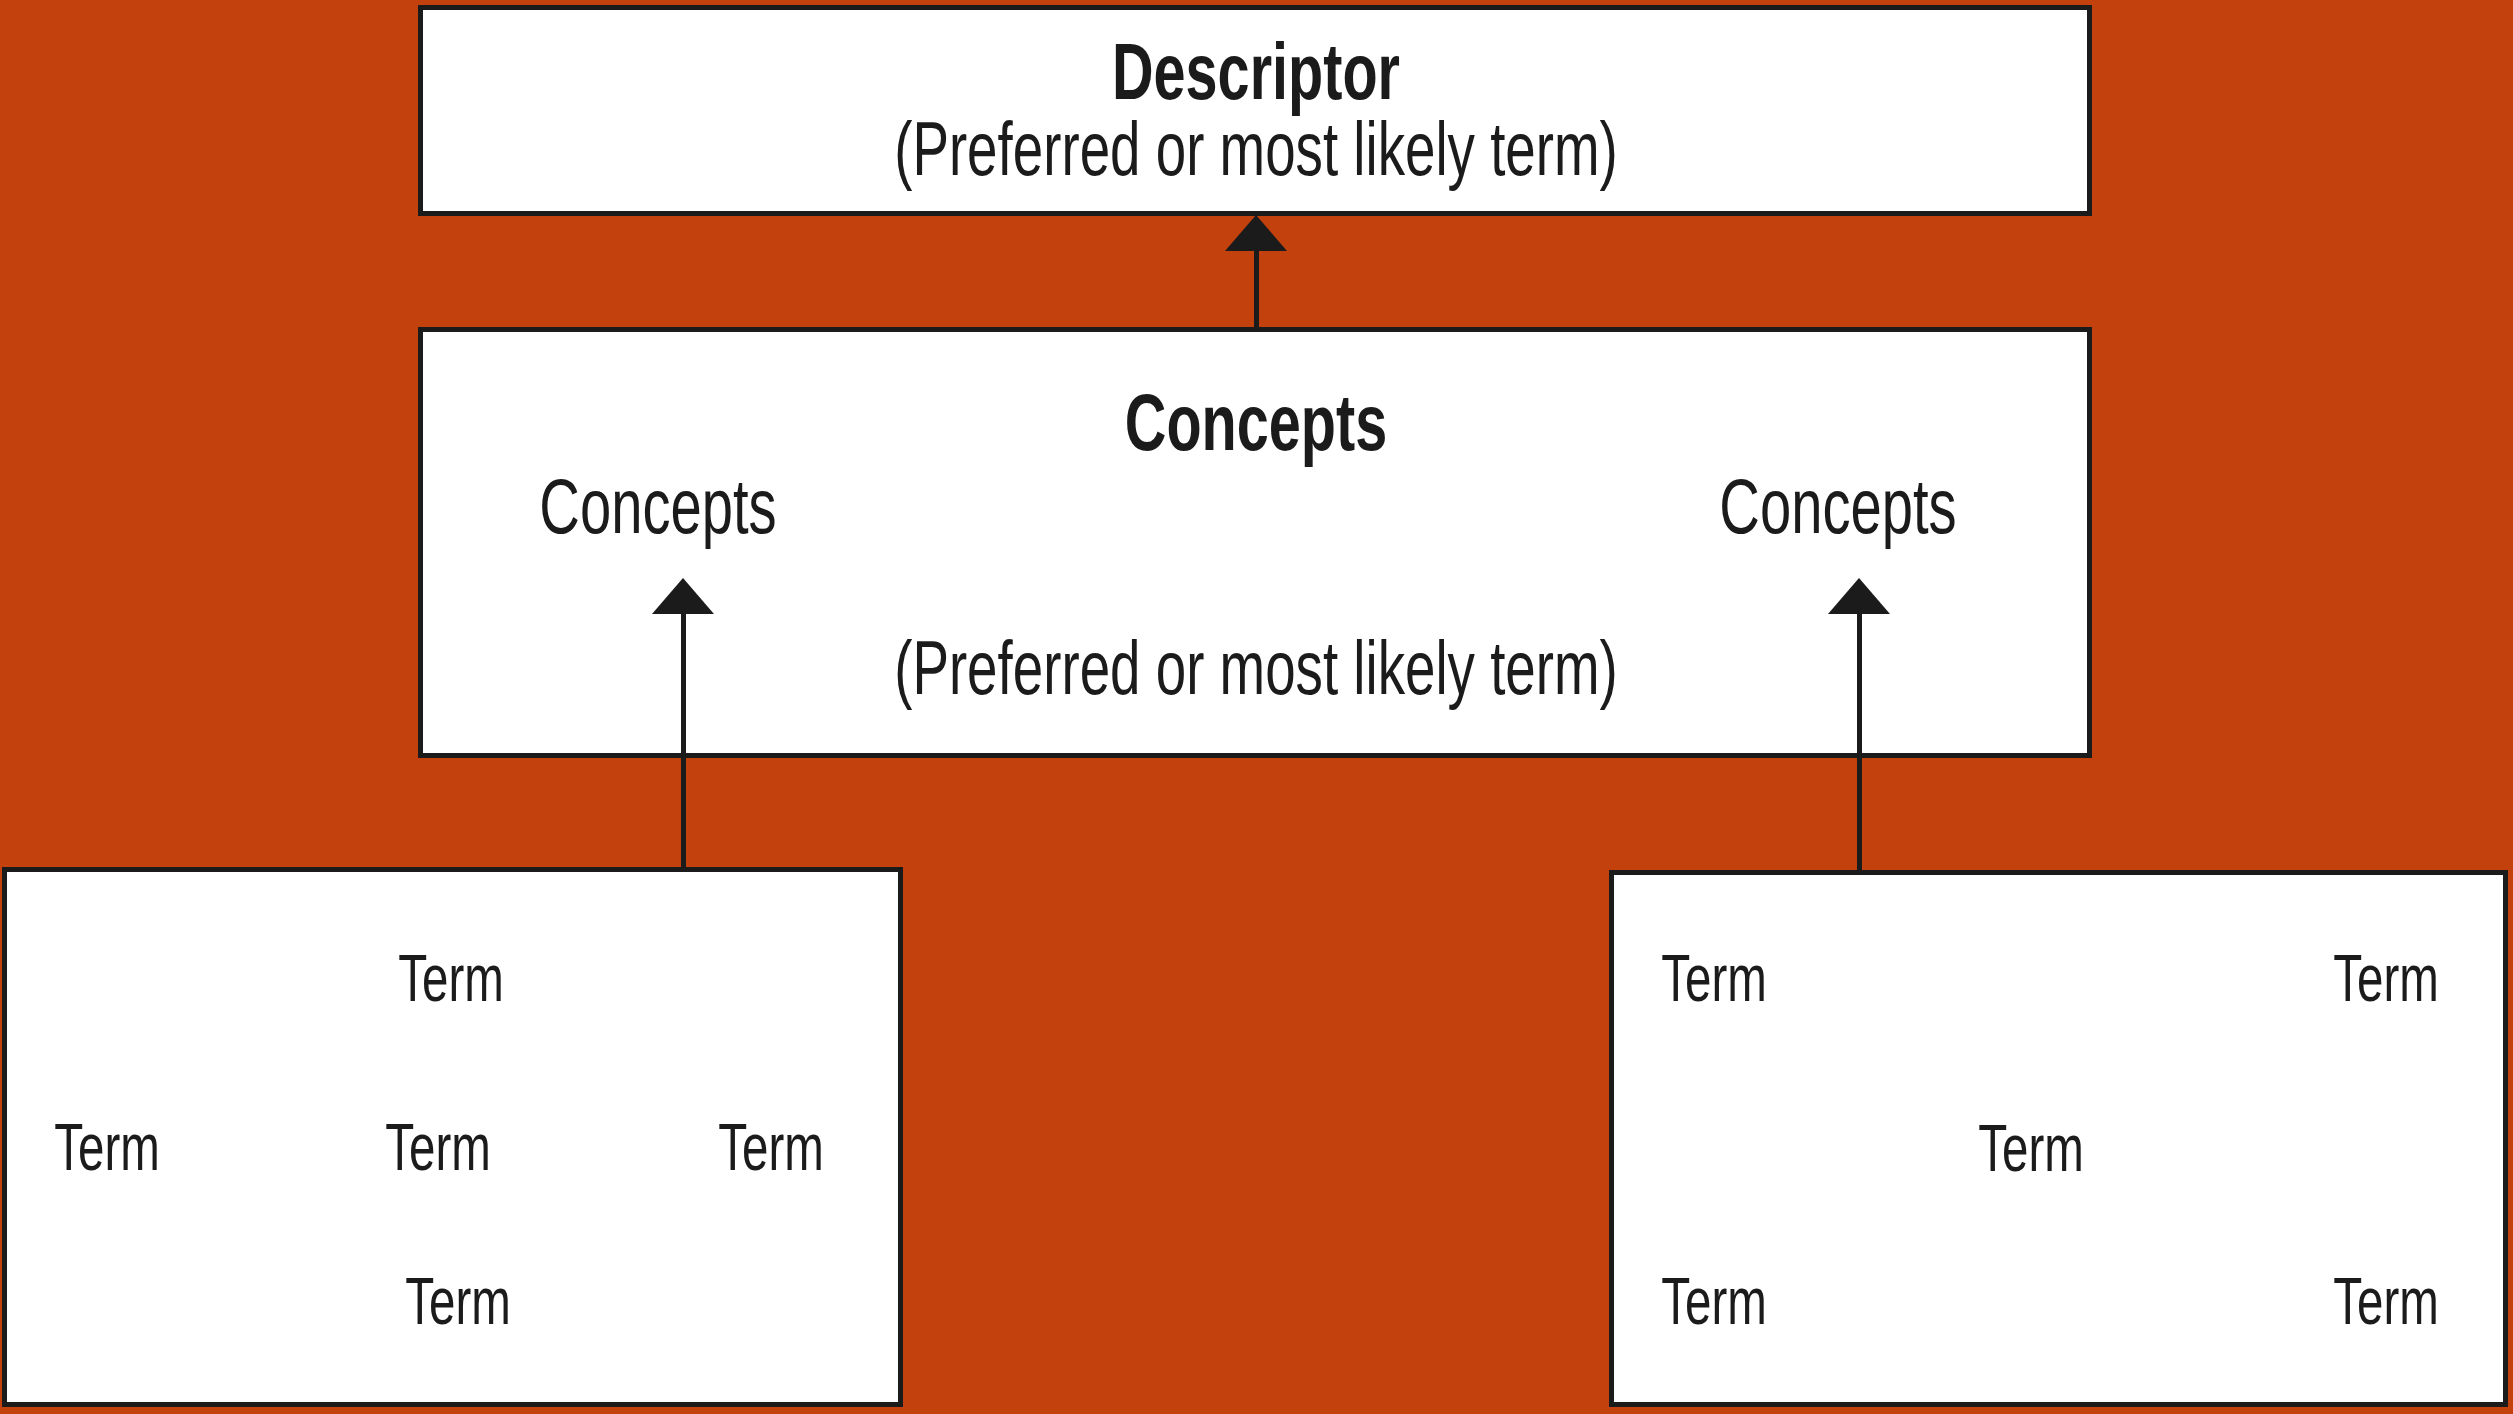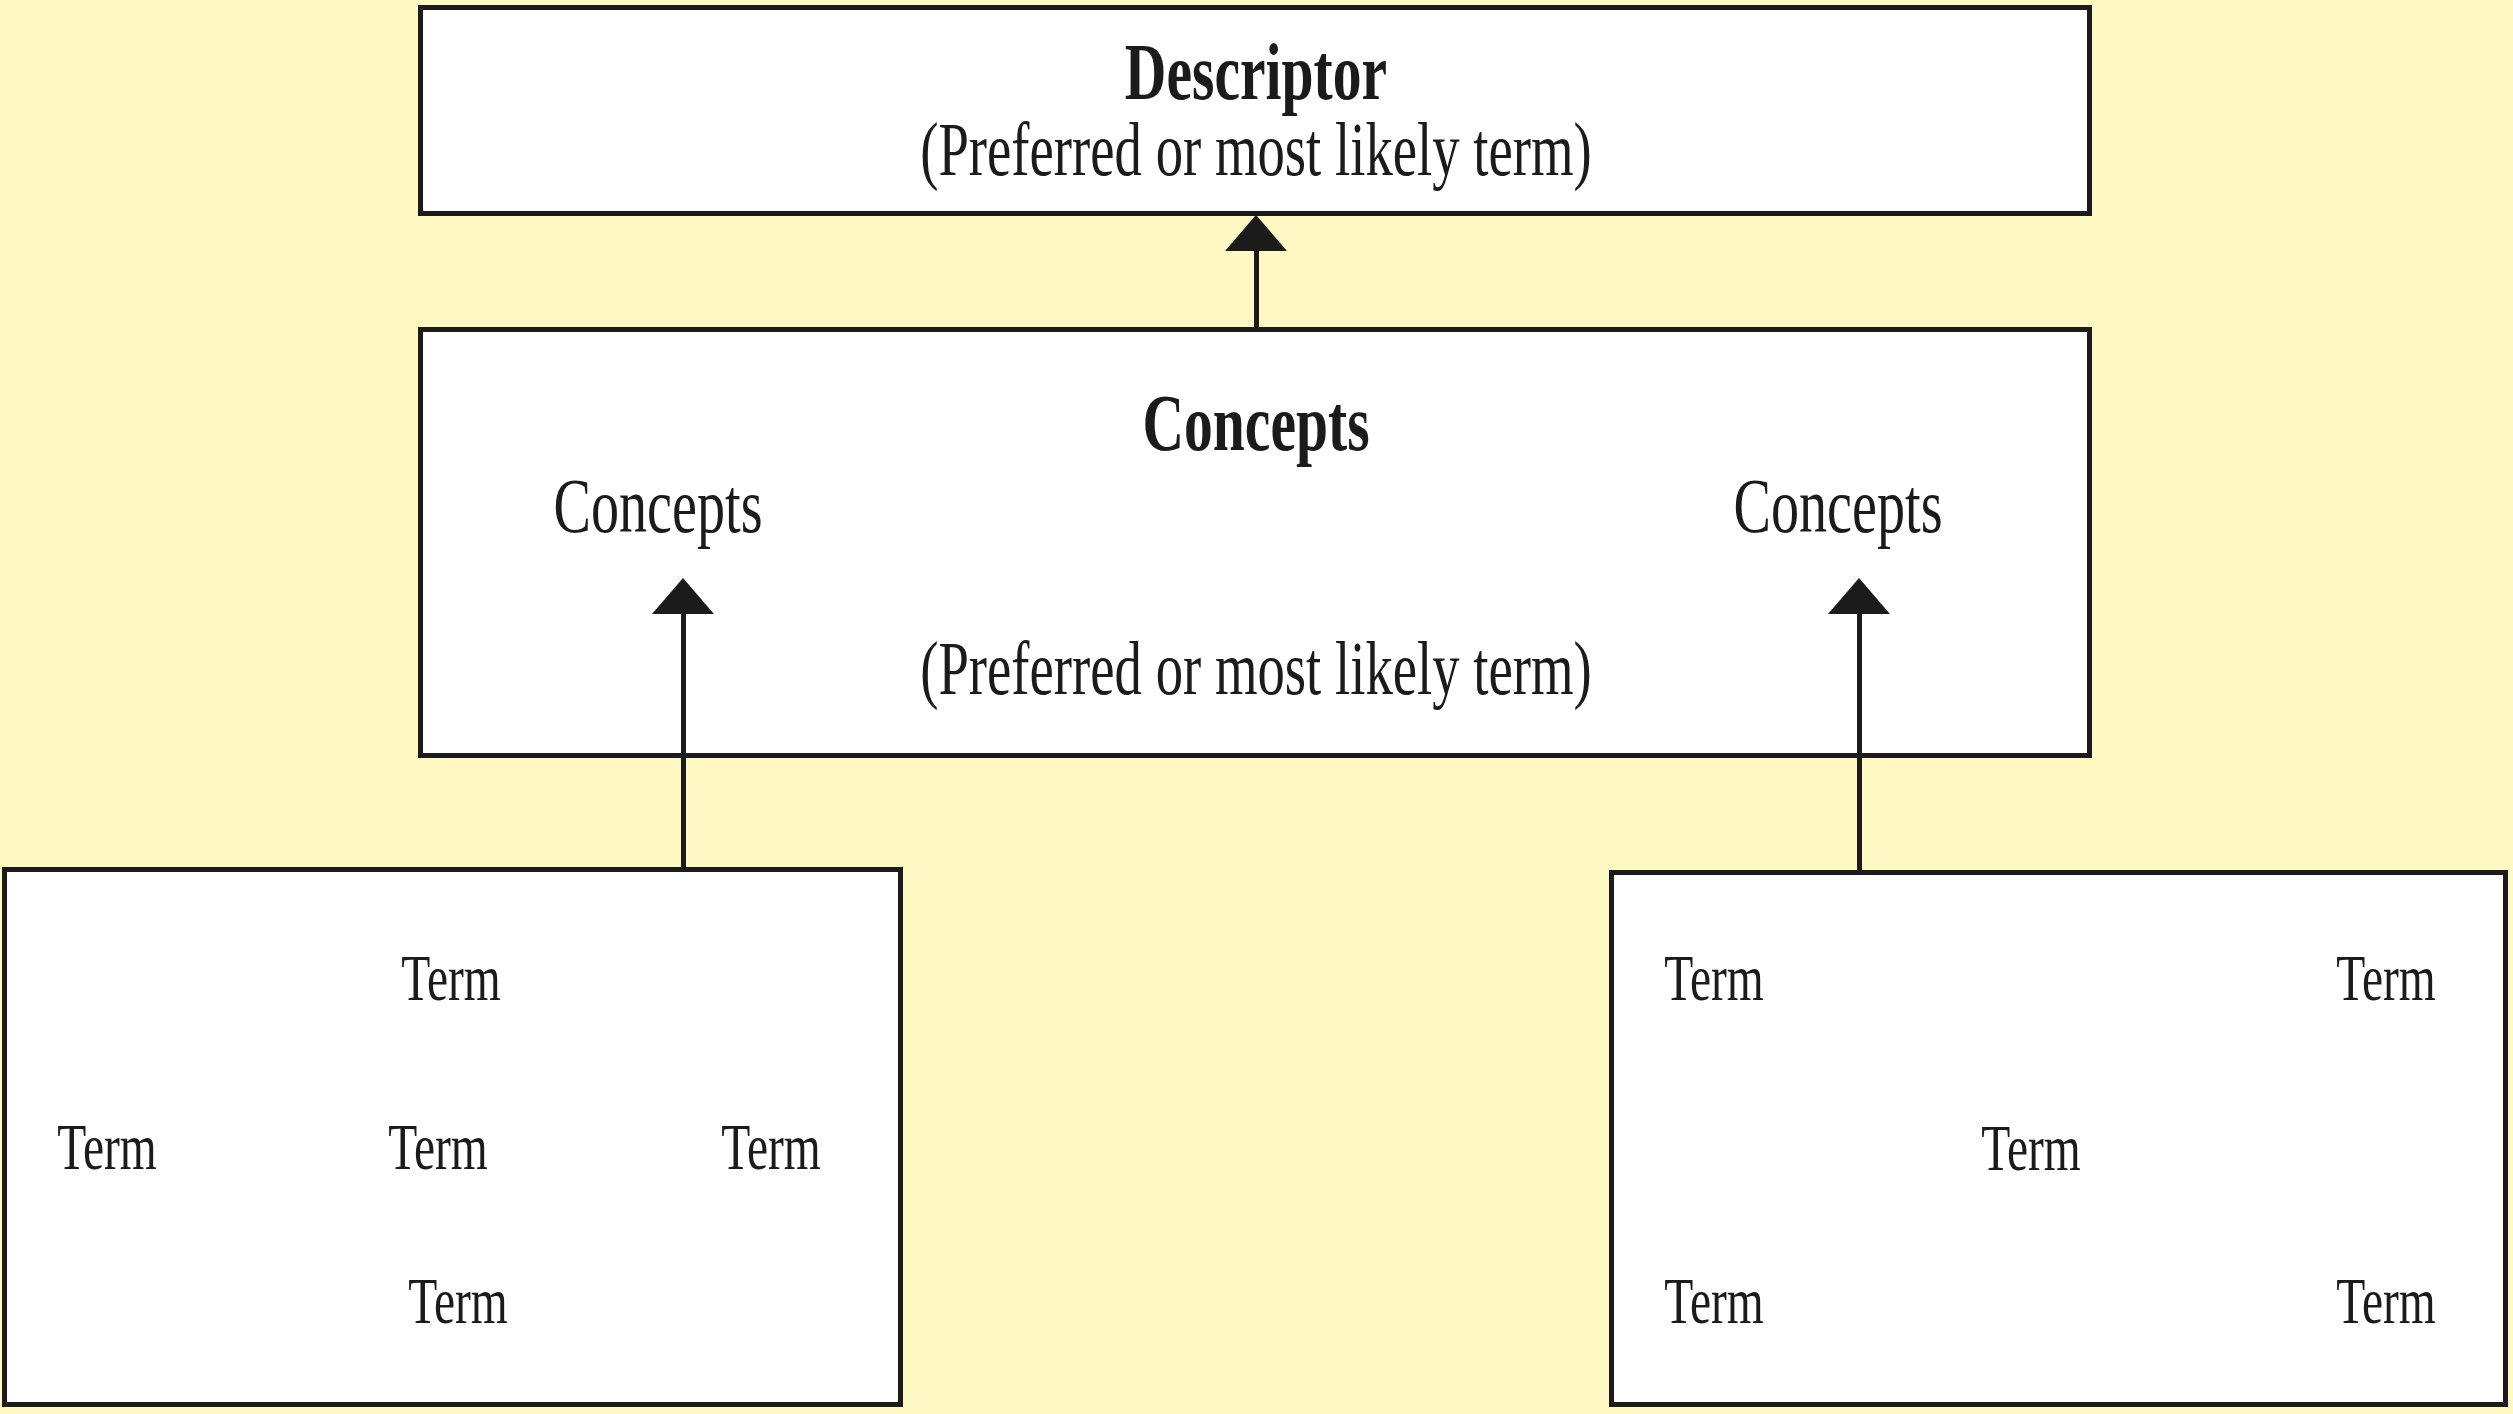--- a/index.html
+++ b/index.html
@@ -4,23 +4,23 @@
 <style>
   html, body {
     margin: 0;
     padding: 0;
     background: #ffffff;
   }
   #canvas {
     position: relative;
     width: 2513px;
     height: 1414px;
-    background: #fef9c3;
+    background: #c2410c;
     overflow: hidden;
-    font-family: Liberation Serif, serif;
+    font-family: Liberation Sans, sans-serif;
   }
   .box {
     position: absolute;
     box-sizing: border-box;
     border: 5px solid #1b1b1b;
     background: #ffffff;
   }
   .txt {
     position: absolute;
     color: #1b1b1b;

